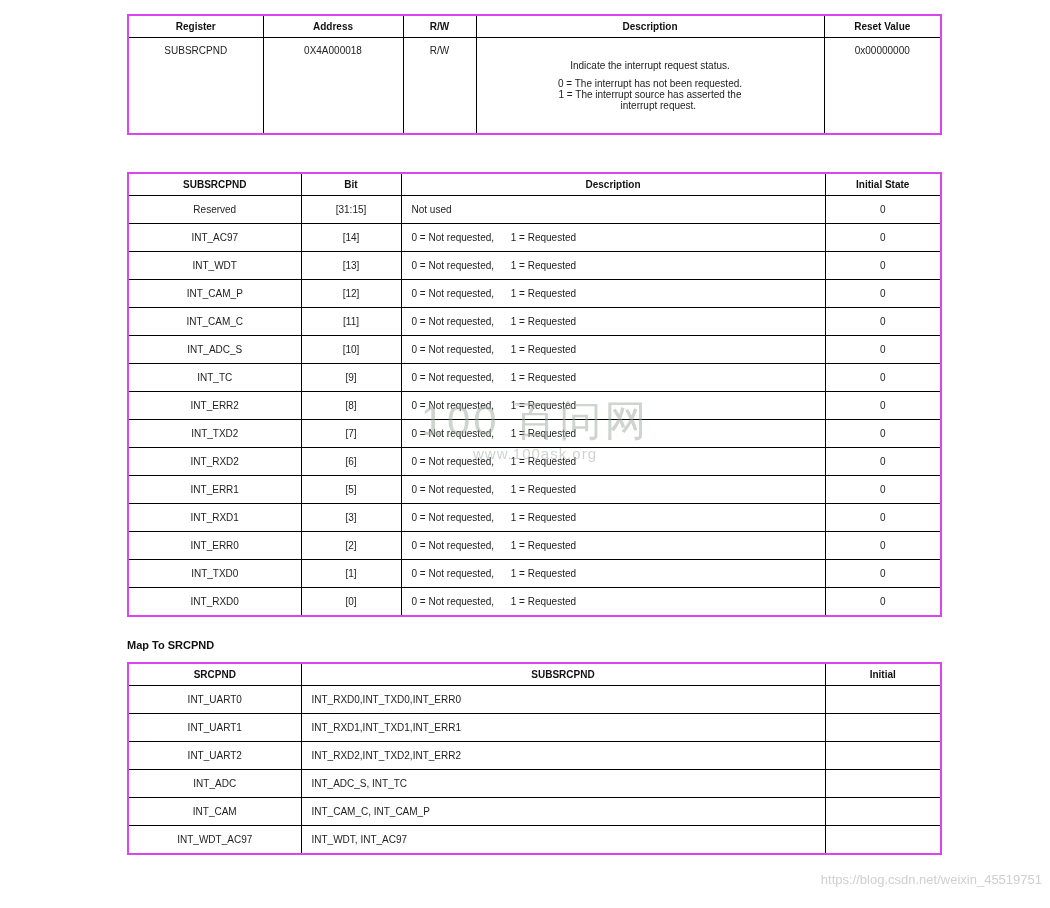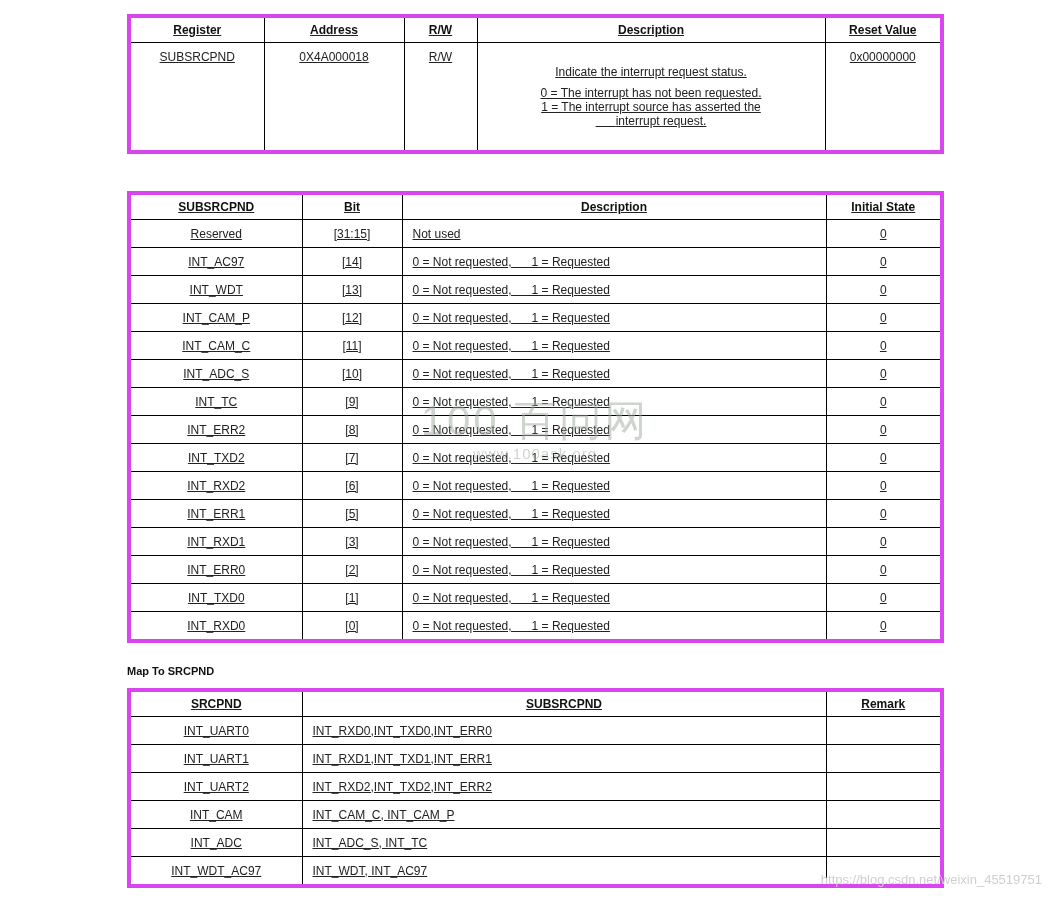--- a/index.html
+++ b/index.html
@@ -19,24 +19,23 @@
   .content {
     position: absolute;
     left: 127px;
     top: 14px;
     width: 816px;
   }
   table.tbl {
     border-collapse: collapse;
     table-layout: fixed;
     width: 813px;
-    border: 4px solid #d946ef;
-    font-size: 12px;
+    border: 2px solid #d946ef;
+    font-size: 10px;
     color: #222;
-    text-decoration: underline;
   }
   table.tbl th, table.tbl td {
     border: 1px solid #000;
     overflow: hidden;
   }
   table.tbl th {
     font-weight: bold;
     text-align: center;
     padding: 5px 4px;
     color: #111;
@@ -270,47 +269,47 @@
     <table class="tbl map-tbl">
       <colgroup>
         <col style="width:173px">
           <col style="width:524px">
           <col style="width:116px">
       </colgroup>
       <thead>
         <tr>
           <th>SRCPND</th>
           <th>SUBSRCPND</th>
-          <th>Remark</th>
+          <th>Initial</th>
         </tr>
       </thead>
       <tbody>
           <tr>
             <td>INT_UART0</td>
             <td>INT_RXD0,INT_TXD0,INT_ERR0</td>
             <td></td>
           </tr>
           <tr>
             <td>INT_UART1</td>
             <td>INT_RXD1,INT_TXD1,INT_ERR1</td>
             <td></td>
           </tr>
           <tr>
             <td>INT_UART2</td>
             <td>INT_RXD2,INT_TXD2,INT_ERR2</td>
             <td></td>
           </tr>
           <tr>
+            <td>INT_ADC</td>
+            <td>INT_ADC_S, INT_TC</td>
+            <td></td>
+          </tr>
+          <tr>
             <td>INT_CAM</td>
             <td>INT_CAM_C, INT_CAM_P</td>
-            <td></td>
-          </tr>
-          <tr>
-            <td>INT_ADC</td>
-            <td>INT_ADC_S, INT_TC</td>
             <td></td>
           </tr>
           <tr>
             <td>INT_WDT_AC97</td>
             <td>INT_WDT, INT_AC97</td>
             <td></td>
           </tr>
         </tbody>
     </table>
 

